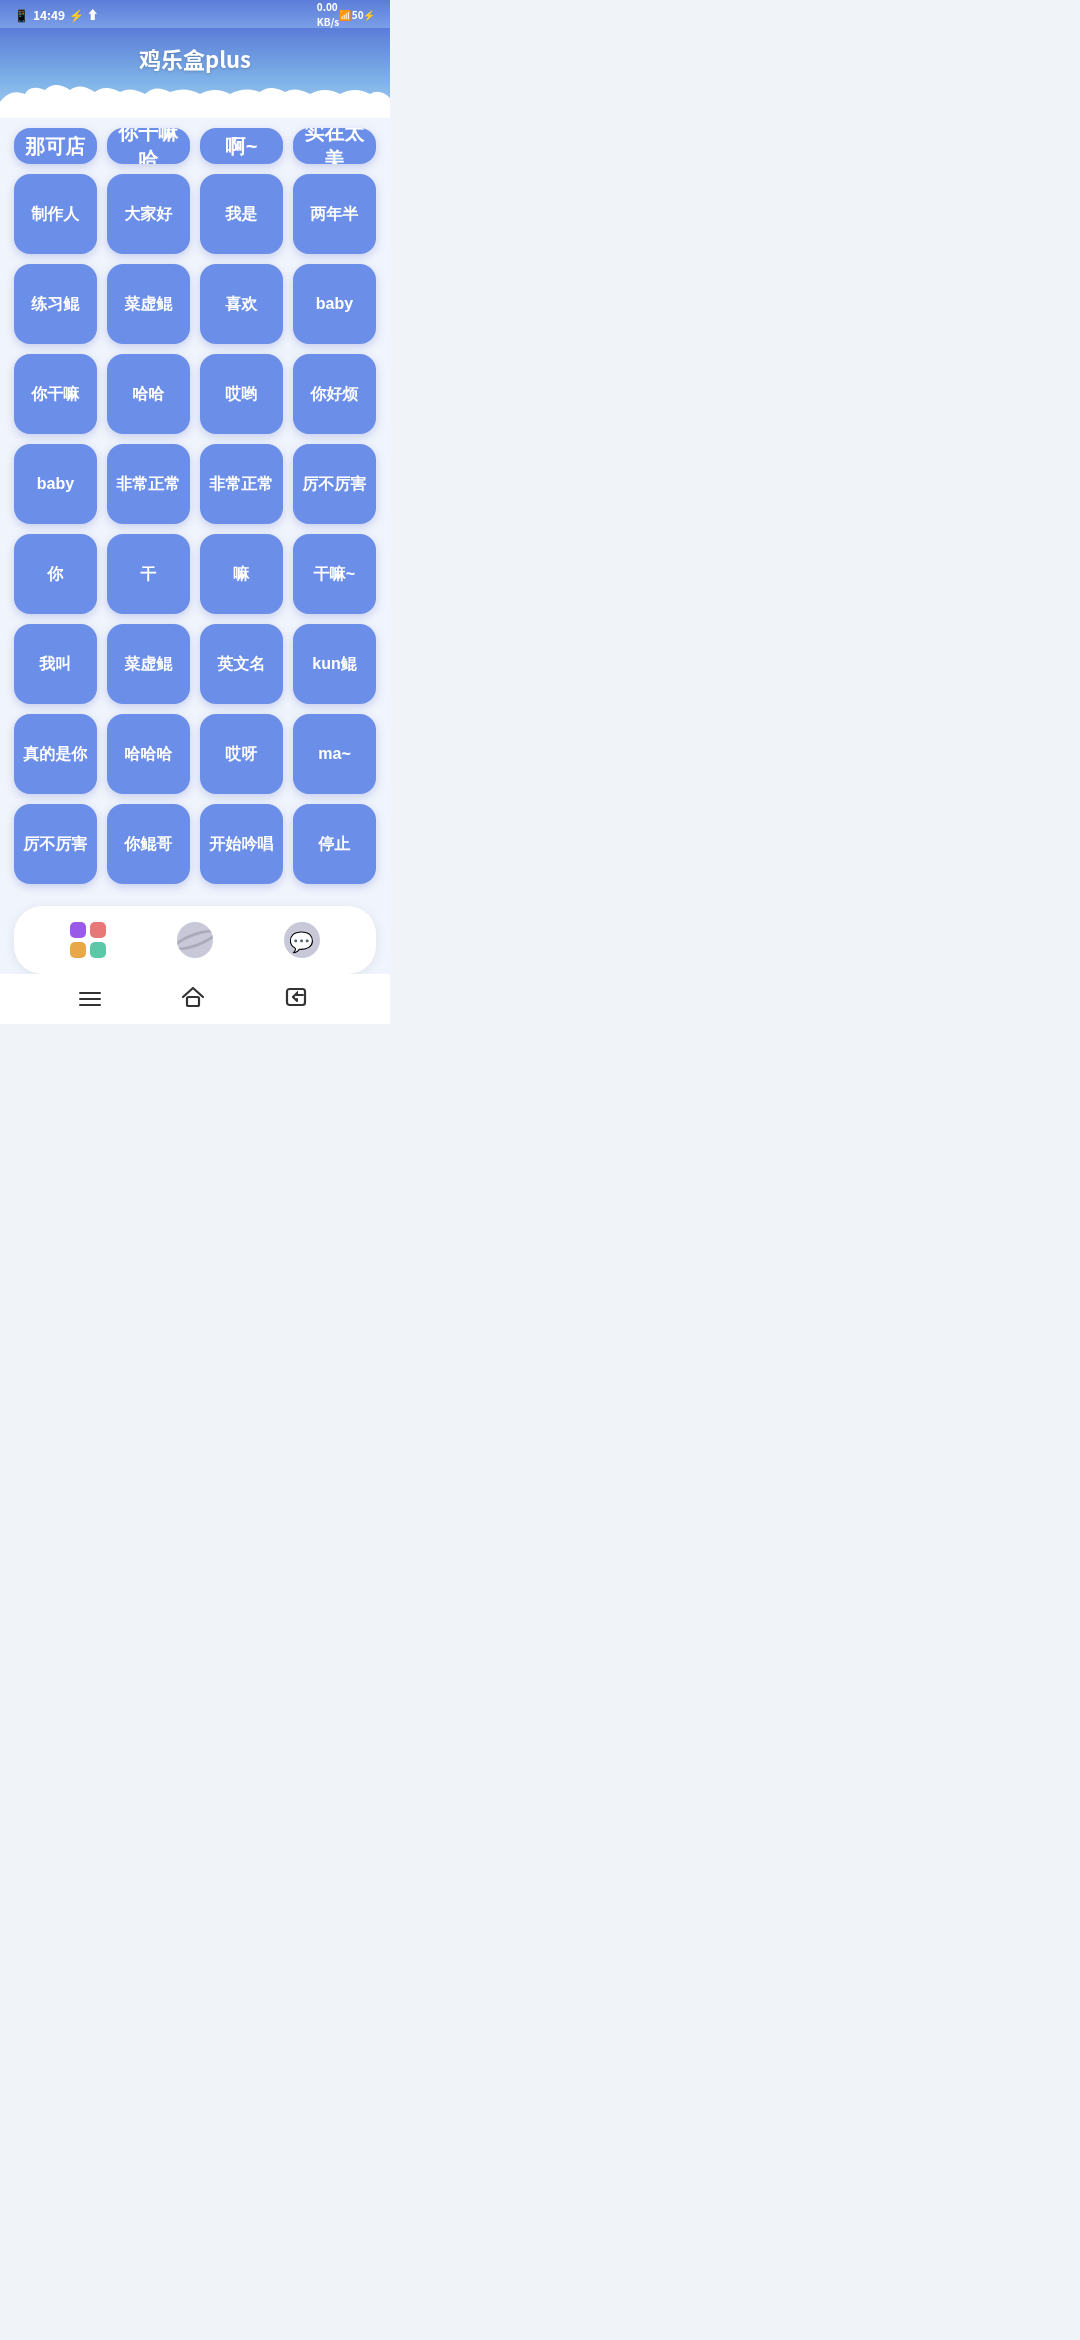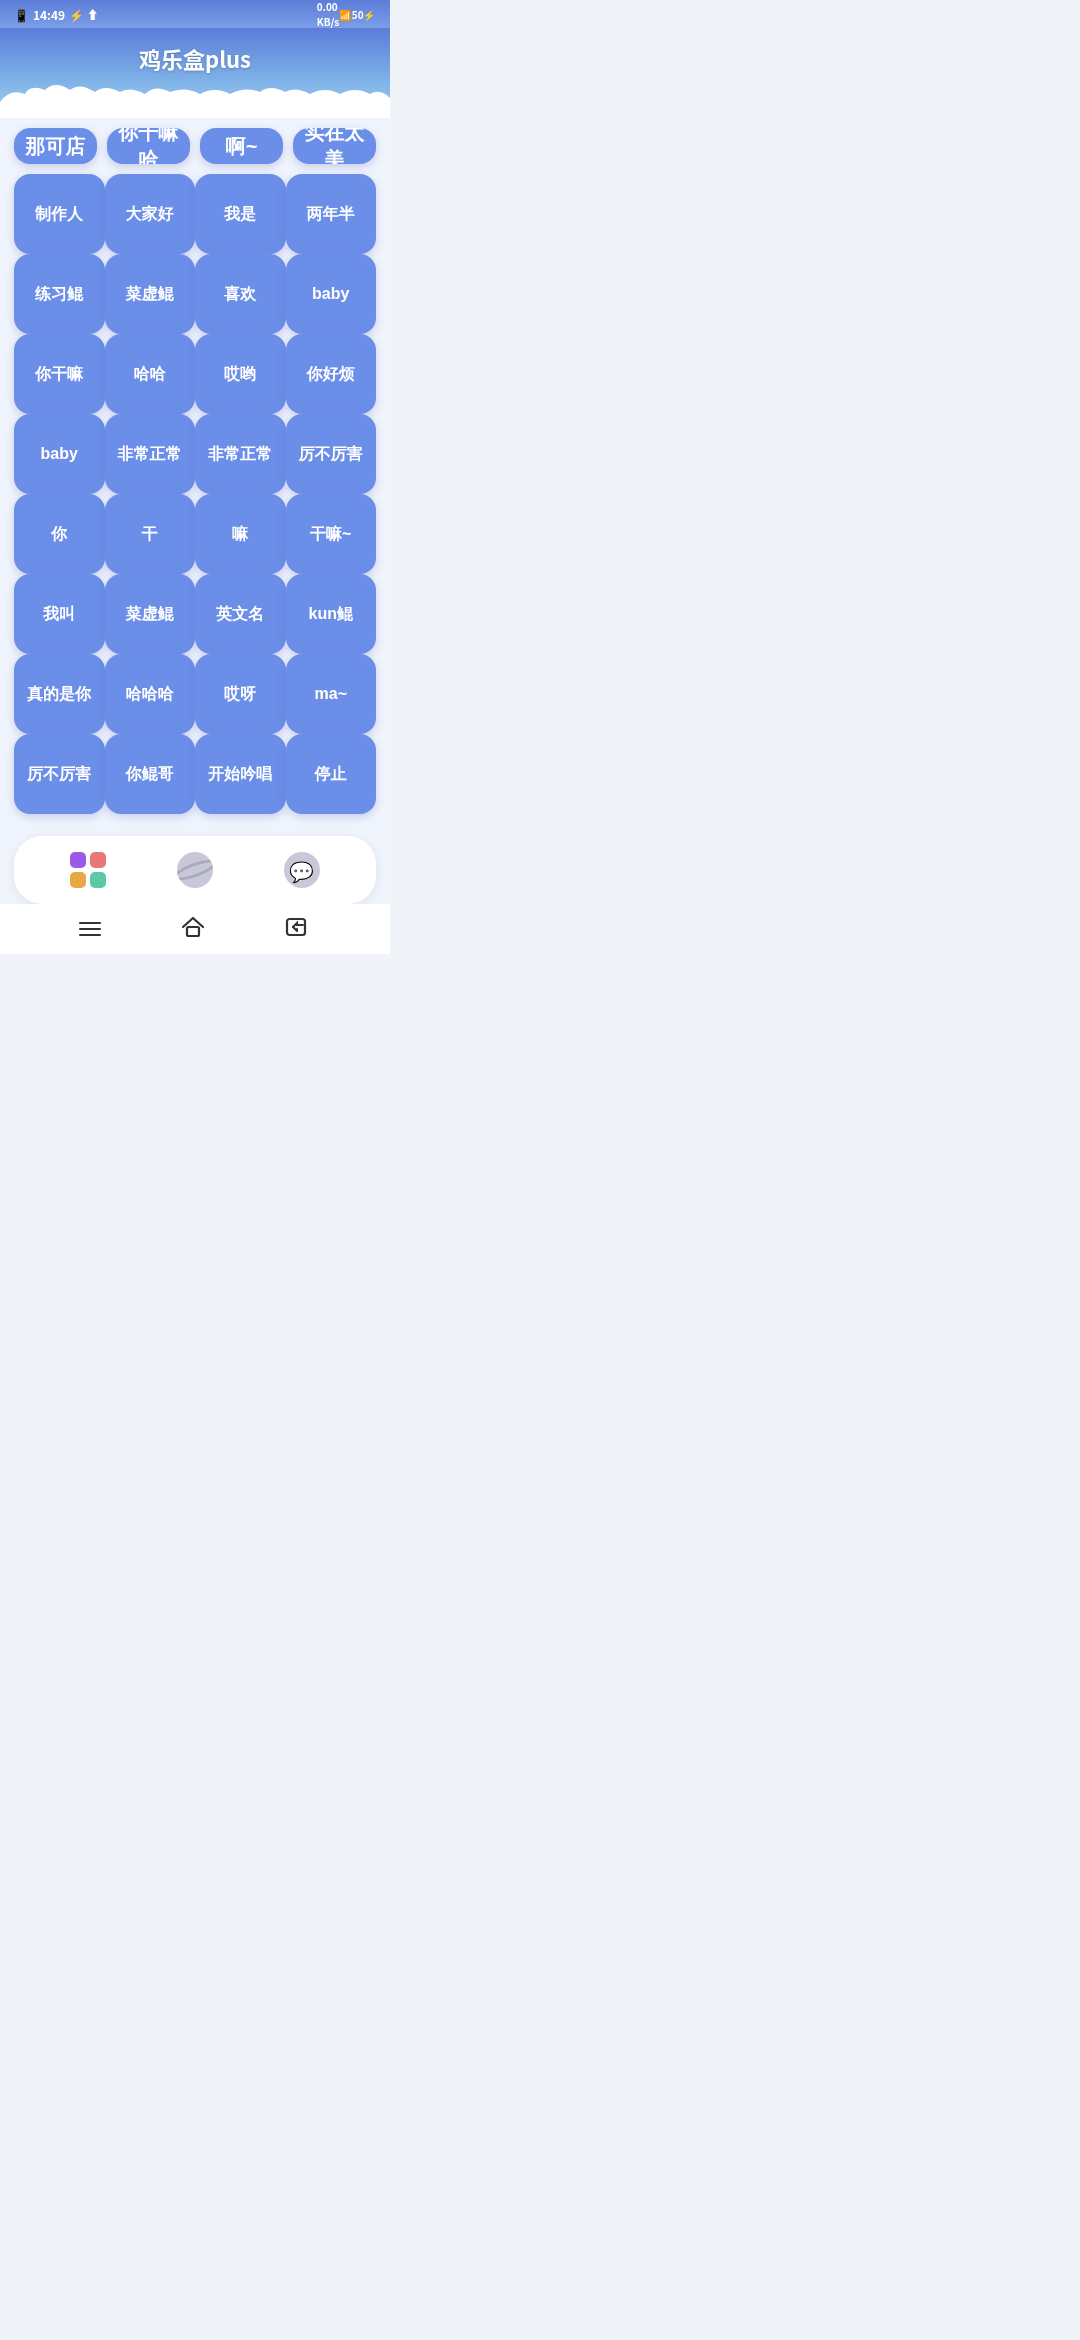--- a/index.html
+++ b/index.html
@@ -61,20 +61,21 @@
     
     .main-content {
       background: #f0f4fc;
       padding: 10px 14px 14px 14px;
     }
 
     
     .btn-grid {
       display: grid;
       grid-template-columns: repeat(4, 1fr);
+      gap: 10px;
     }
 
     .sound-btn {
       background: #6b8ee8;
       color: white;
       border: none;
       border-radius: 16px;
       font-size: 16px;
       font-weight: 700;
       height: 80px;

